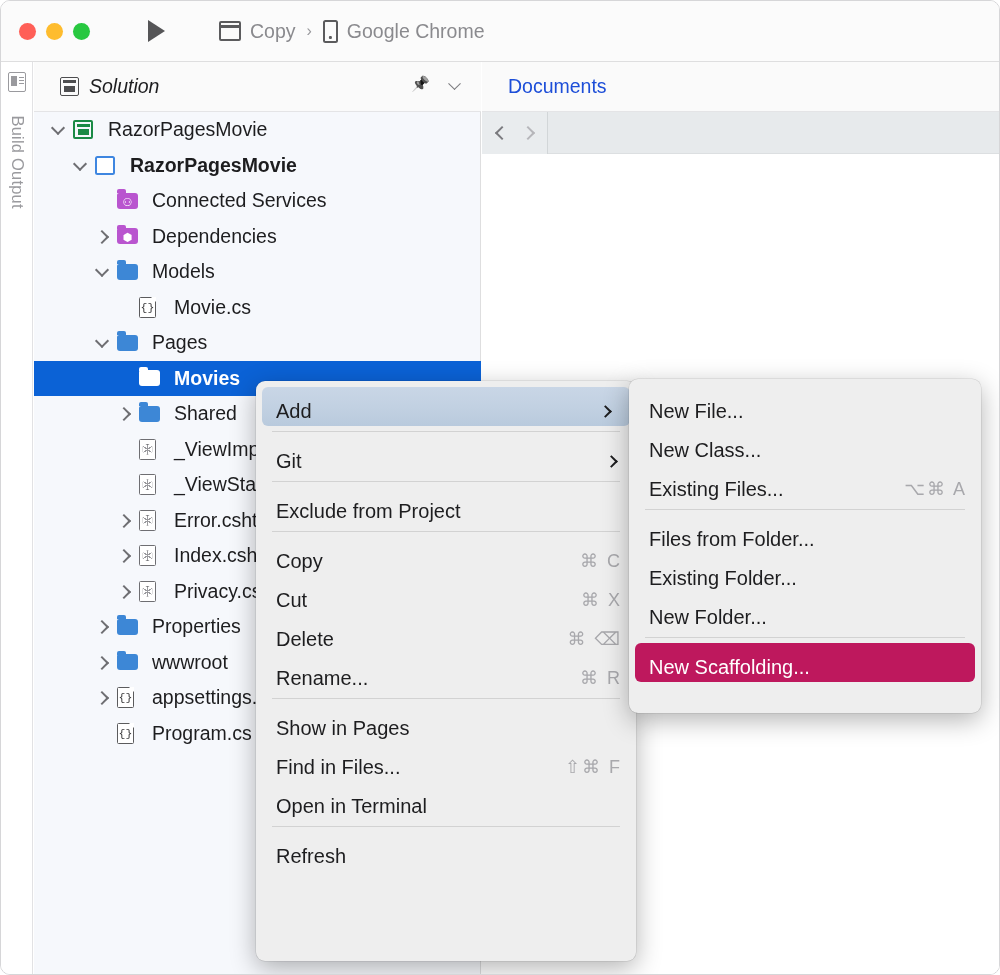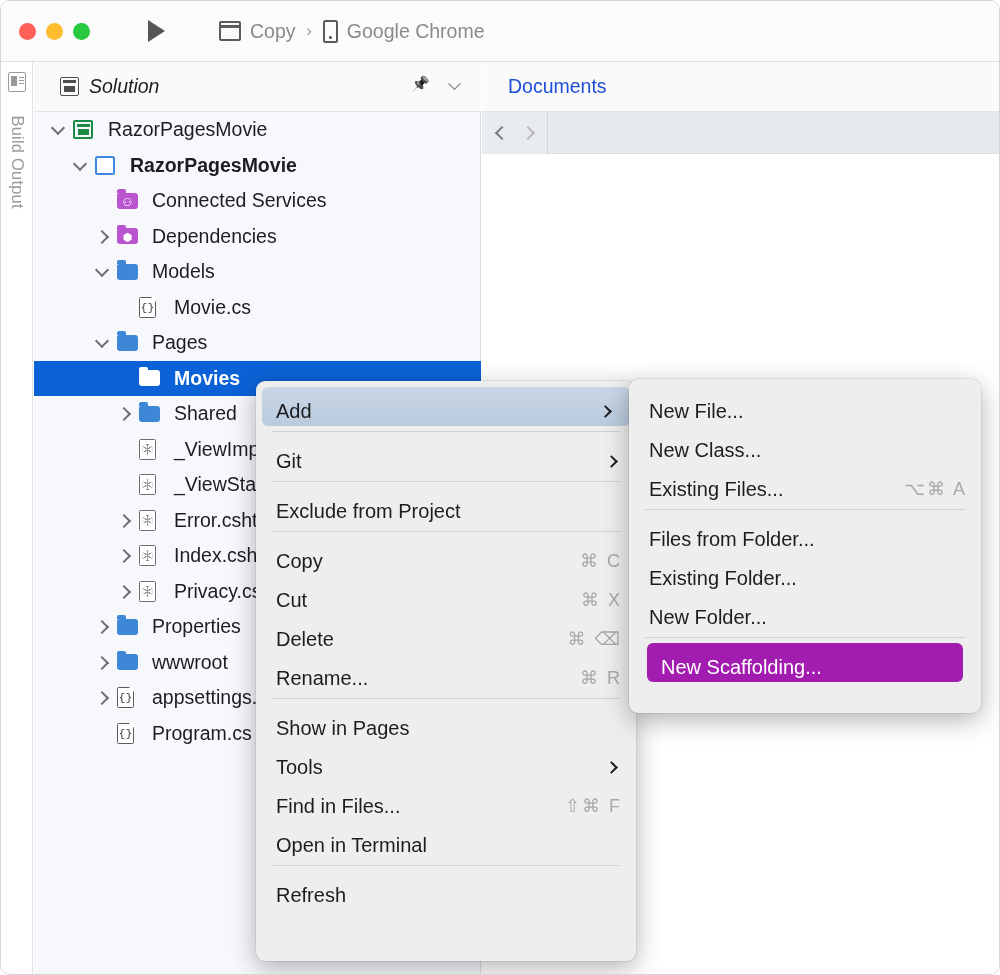--- a/index.html
+++ b/index.html
@@ -279,24 +279,24 @@
     border-top: 2.4px solid #1d1d1f;
     transform: rotate(45deg);
     margin-right: 6px;
   }
   .mi.hl {
     background: linear-gradient(180deg, #c9d6e6 0%, #c2d1e2 50%, #b9cadd 100%);
     border-radius: 6px;
     margin: 0 6px; padding-left: 14px;
   }
   .mi.sel {
-    background: #a21caf;
+    background: #be185d;
     color: #ffffff;
     border-radius: 6px;
-    margin: 0 18px; padding-left: 14px;
+    margin: 0 6px; padding-left: 14px;
   }
   .msep {
     height: 1px; background: #d2d2d2;
     margin: 5px 16px;
   }
 
   
   .sub-menu {
     position: absolute; left: 628px; top: 378px;
     width: 352px; height: 334px;
@@ -545,24 +545,20 @@
       </div>
       <div class="mi">
         <span class="mi-label">Rename...</span>
         <span class="mi-key">⌘ R</span>
       </div>
       <div class="msep"></div>
       <div class="mi">
         <span class="mi-label">Show in Pages</span>
       </div>
       <div class="mi">
-        <span class="mi-label">Tools</span>
-        <span class="mi-arrow"></span>
-      </div>
-      <div class="mi">
         <span class="mi-label">Find in Files...</span>
         <span class="mi-key">⇧⌘ F</span>
       </div>
       <div class="mi">
         <span class="mi-label">Open in Terminal</span>
       </div>
       <div class="msep"></div>
       <div class="mi">
         <span class="mi-label">Refresh</span>
       </div>

